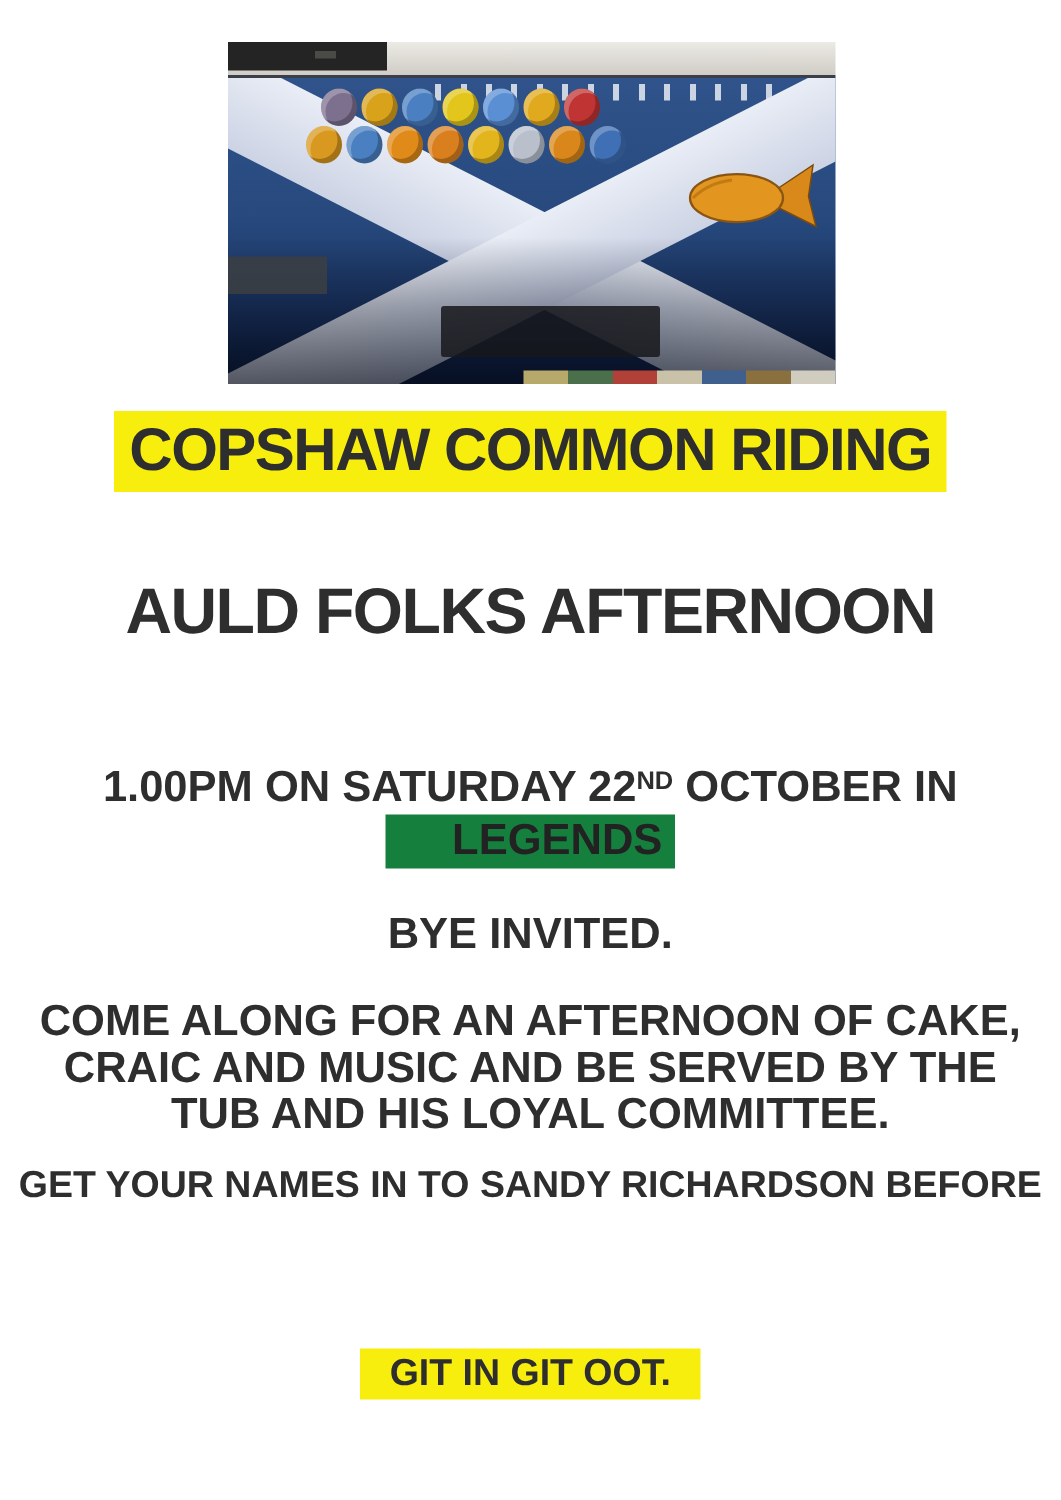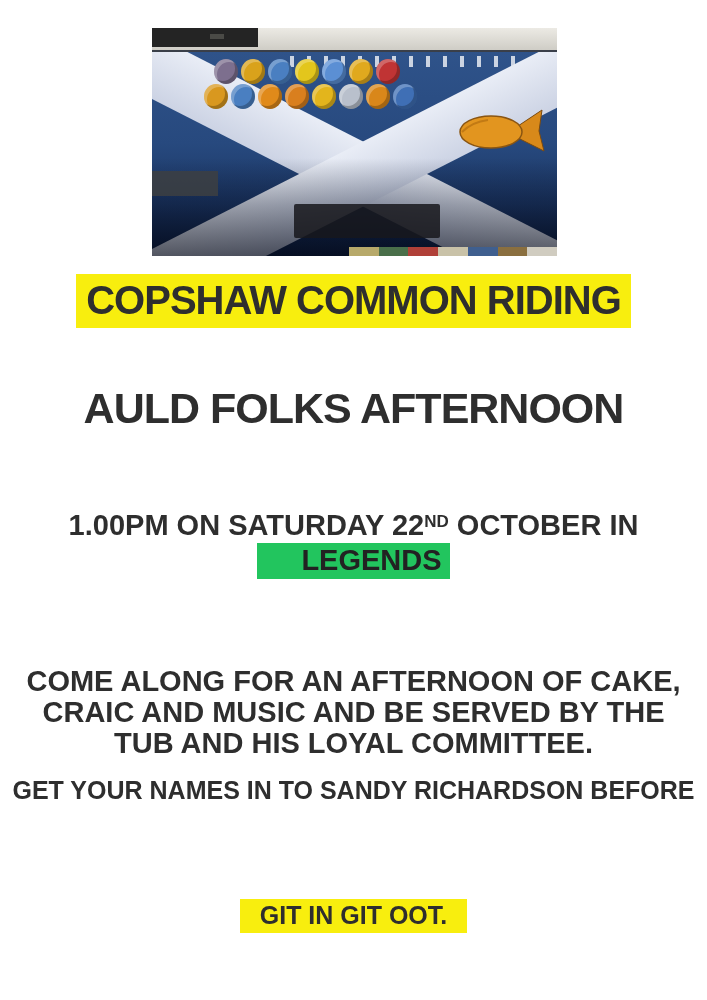--- a/index.html
+++ b/index.html
@@ -102,24 +102,25 @@
 
   <div class="center heading">
     <div>AULD FOLKS AFTERNOON</div>
   </div>
 
   <div class="center dateline">
     <span>1.00PM ON SATURDAY 22</span><span class="sup">ND</span><span> OCTOBER IN</span>
   </div>
 
   <div class="center venue">
-    <span class="hl" style="background: #22c55e; padding-left: 44px;">LEGENDS</span>
+    <span class="hl" style="background: #15803d; padding-left: 44px;">LEGENDS</span>
   </div>
 
   <div class="center invite">
+    <div>BYE INVITED.</div>
   </div>
 
   <div class="center bodytext">
     <div>COME ALONG FOR AN AFTERNOON OF CAKE,</div>
     <div>CRAIC AND MUSIC AND BE SERVED BY THE</div>
     <div>TUB AND HIS LOYAL COMMITTEE.</div>
   </div>
 
   <div class="center names">
     <div>GET YOUR NAMES IN TO SANDY RICHARDSON BEFORE</div>

